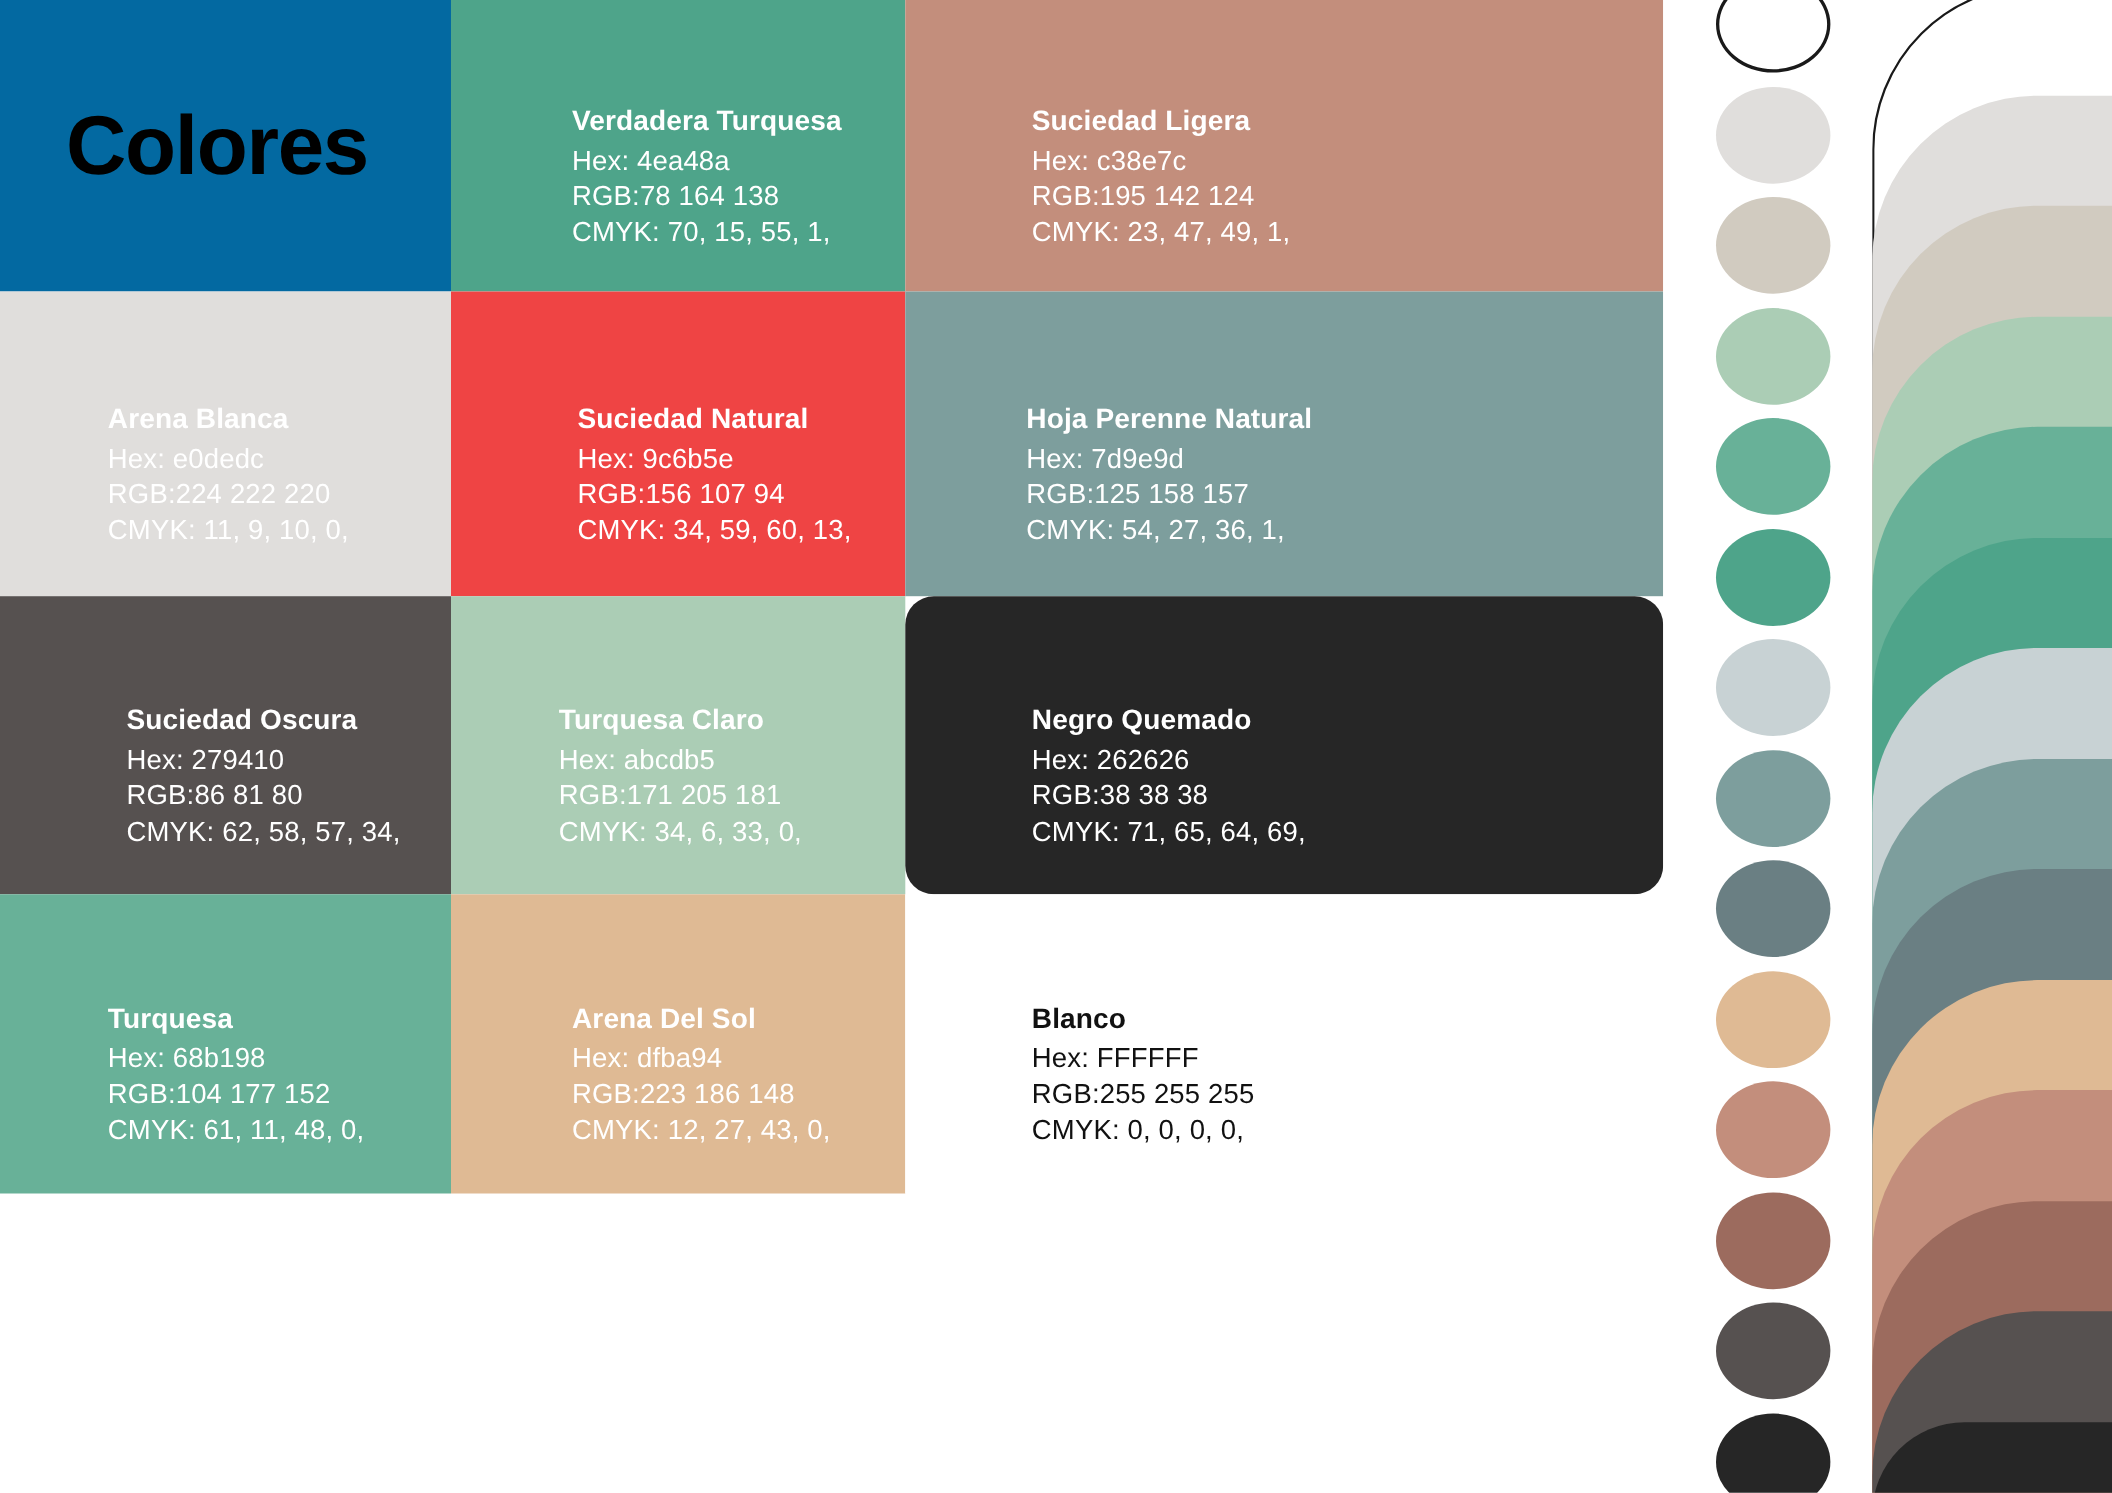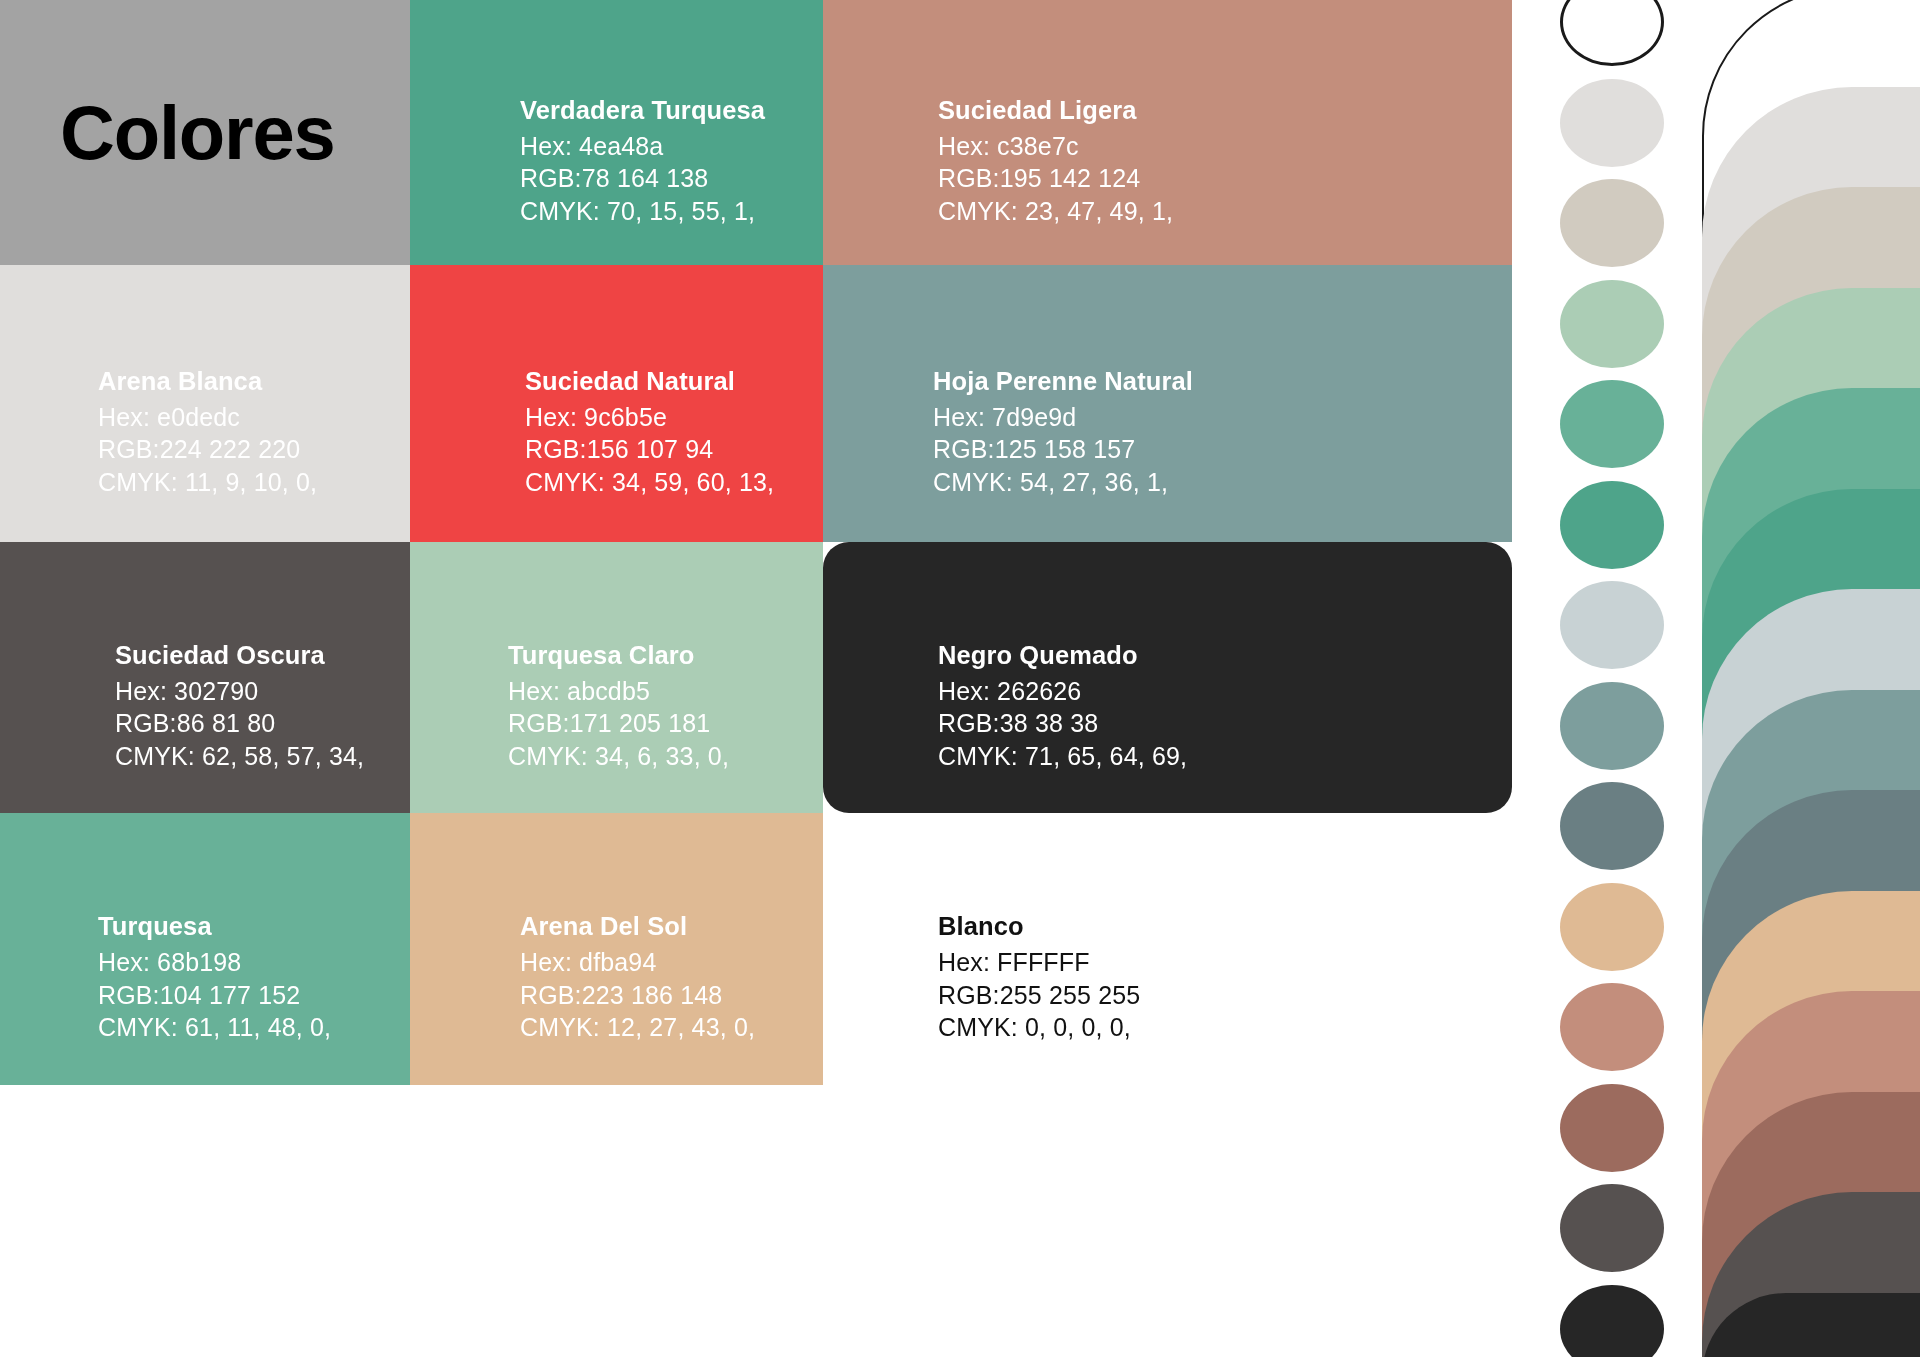--- a/index.html
+++ b/index.html
@@ -46,21 +46,21 @@
     font-size:25px;
     font-weight:400;
     letter-spacing:.15px;
     white-space:nowrap;
   }
   .light-text{color:#ffffff;}
   .dark-text{color:#111111;}
 
   
   .title-cell{
-    background:#a3a3a3;
+    background:#0369a1;
     display:flex;
     align-items:center;
   }
   #page-title{
     font-size:76px;
     font-weight:700;
     color:#000000;
     letter-spacing:-1.2px;
     margin-left:60px;
     line-height:1;
@@ -157,21 +157,21 @@
       <div class="sw-name light-text">Hoja Perenne Natural</div>
       <div class="sw-line light-text">Hex: 7d9e9d</div>
       <div class="sw-line light-text">RGB:125 158 157</div>
       <div class="sw-line light-text">CMYK: 54, 27, 36, 1,</div>
     </div>
   </div>
 
   <div class="swatch col3" style="background-color: rgb(86, 81, 80);">
     <div class="swatch-body">
       <div class="sw-name light-text">Suciedad Oscura</div>
-      <div class="sw-line light-text">Hex: 302790</div>
+      <div class="sw-line light-text">Hex: 279410</div>
       <div class="sw-line light-text">RGB:86 81 80</div>
       <div class="sw-line light-text">CMYK: 62, 58, 57, 34,</div>
     </div>
   </div>
 
   <div class="swatch col1" style="background-color: rgb(171, 205, 181);">
     <div class="swatch-body">
       <div class="sw-name light-text">Turquesa Claro</div>
       <div class="sw-line light-text">Hex: abcdb5</div>
       <div class="sw-line light-text">RGB:171 205 181</div>

